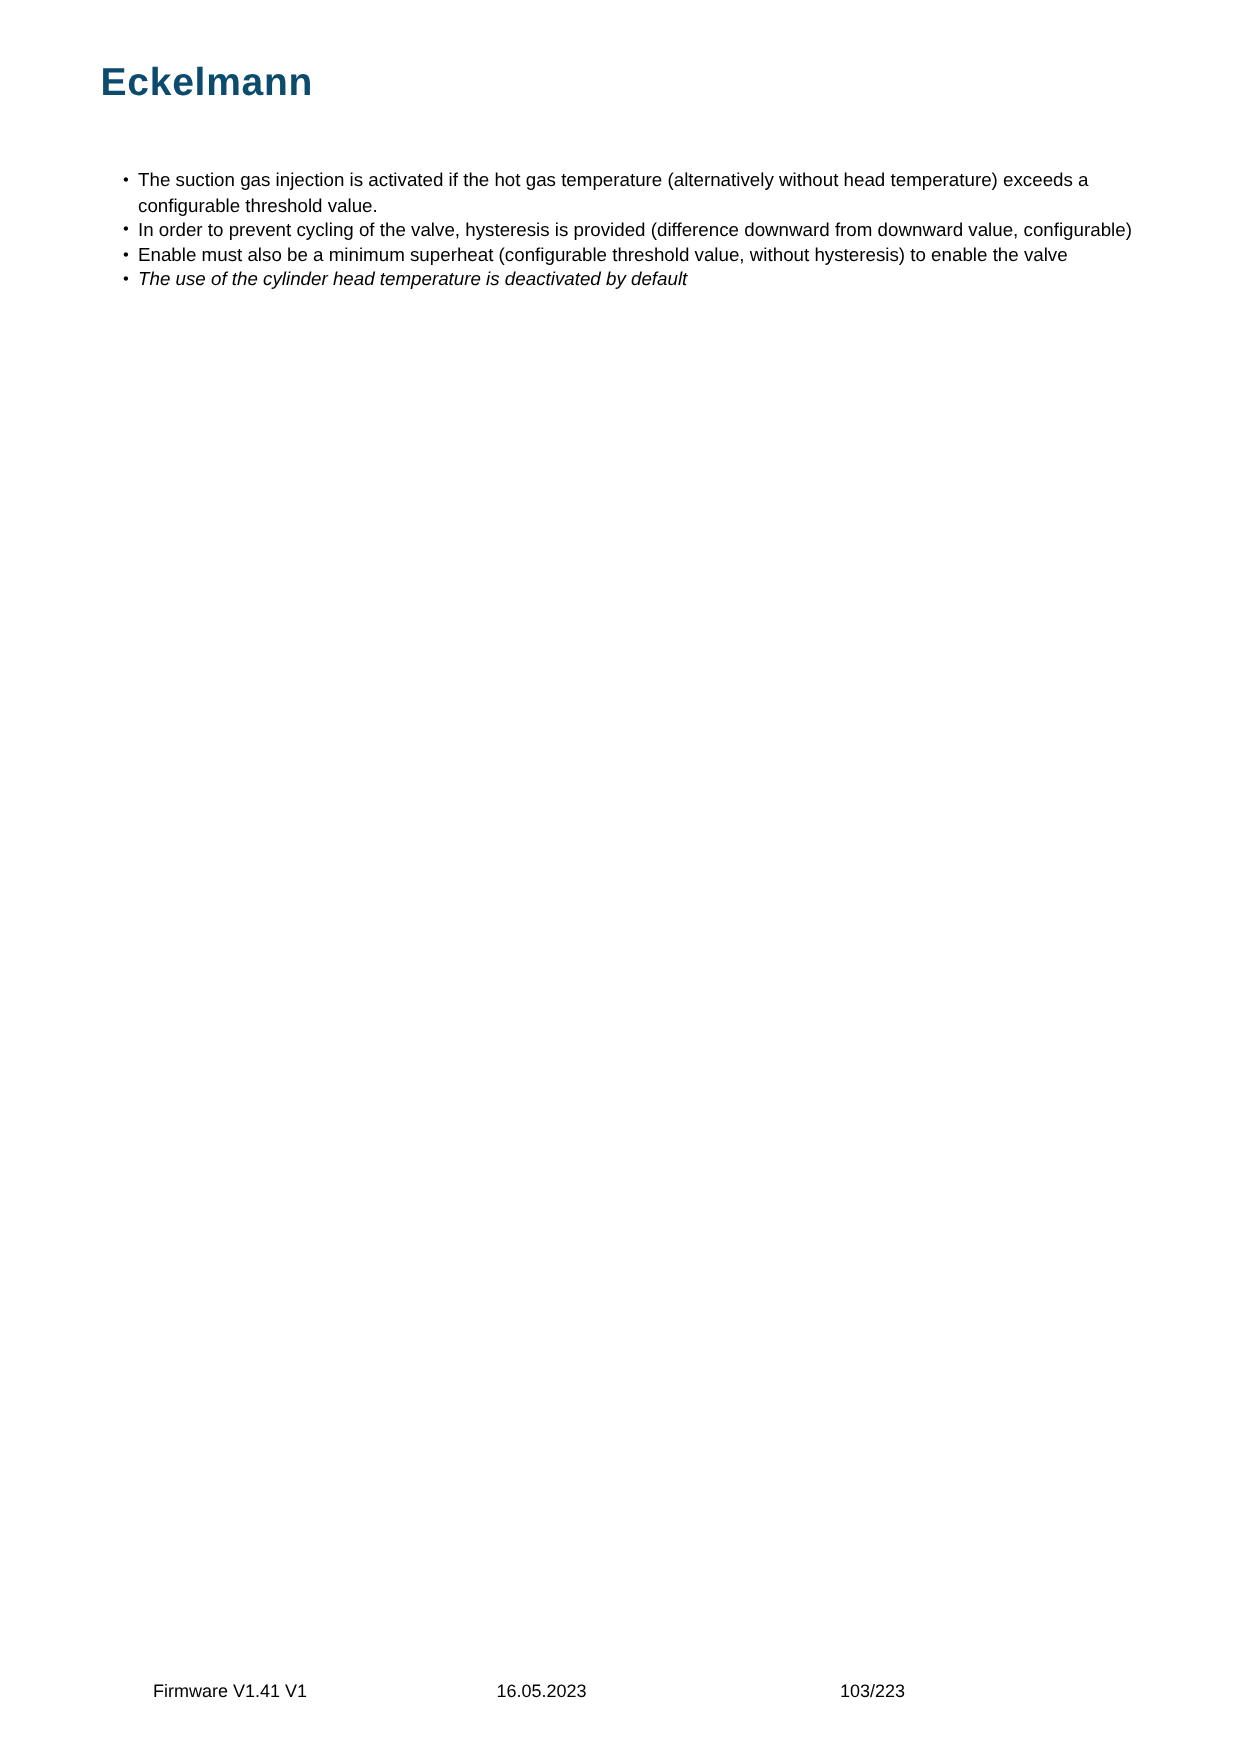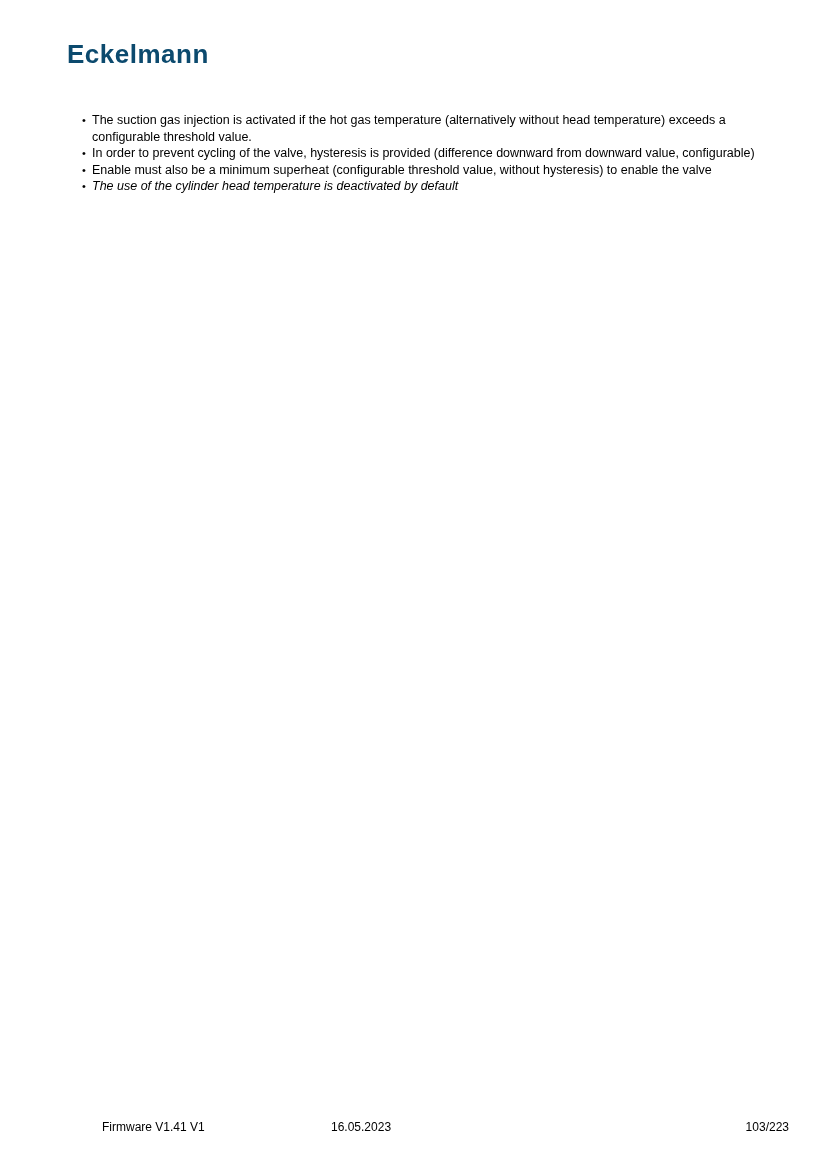--- a/index.html
+++ b/index.html
@@ -67,21 +67,21 @@
     width: 687px;
     display: flex;
     font-size: 12px;
     line-height: 15px;
     color: #000000;
     margin-left: 32px;
   }
   .footer > span { flex: 1 1 0; }
   .footer-left   { text-align: left; }
   .footer-center { text-align: left; }
-  .footer-right  { text-align: right; }
+  .footer-right  { }
 </style>
 </head>
 <body>
 
 <div class="page">
 
   <div class="logo">Eckelmann</div>
 
   <div class="content">
 

